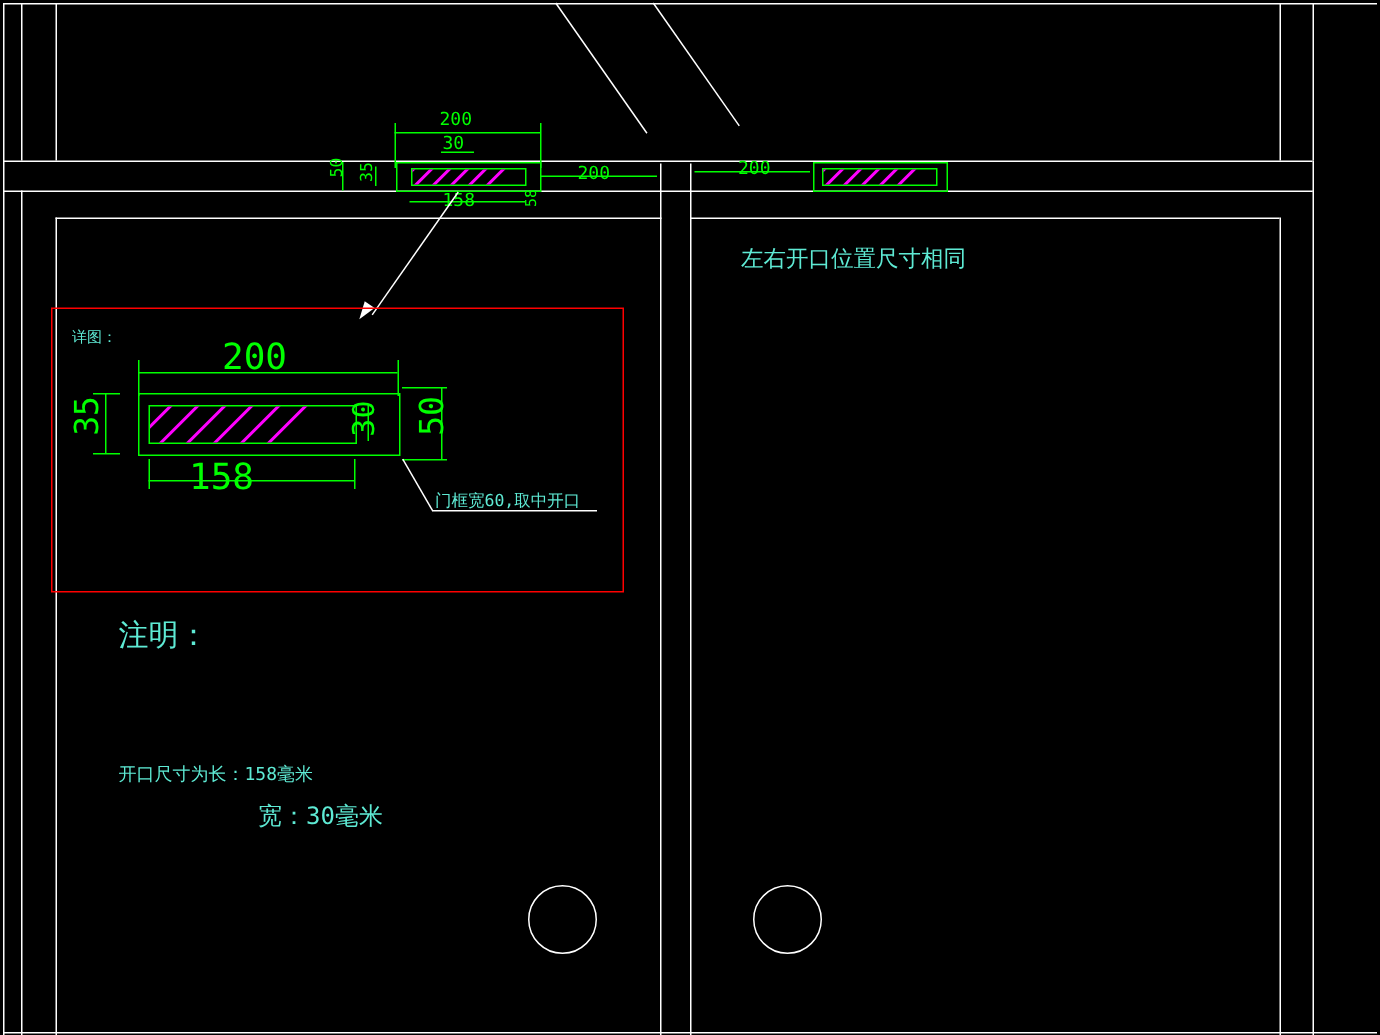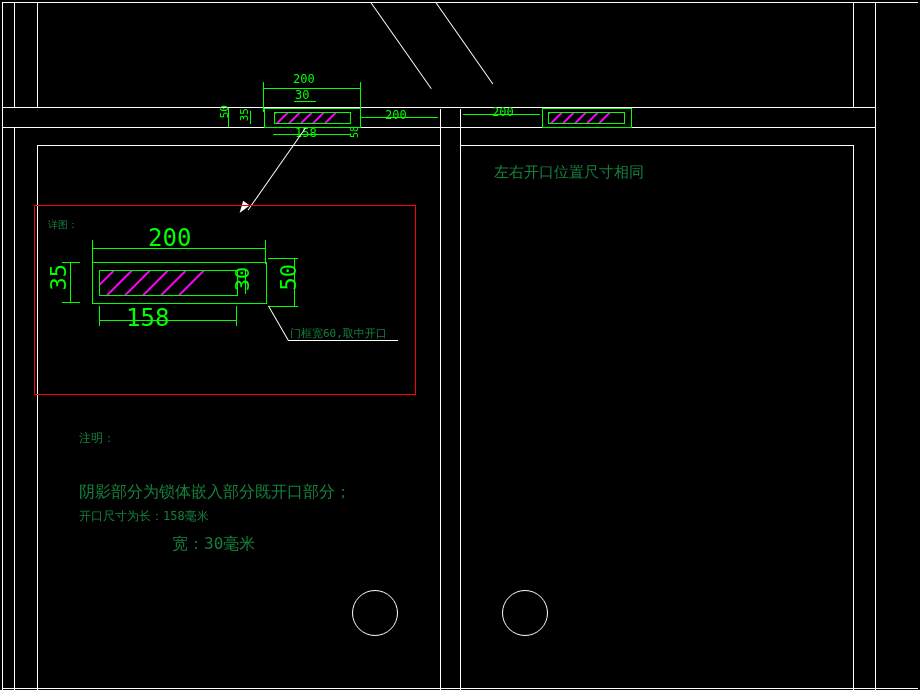--- a/index.html
+++ b/index.html
@@ -1,21 +1,21 @@
 <!DOCTYPE html>
 <html><head>
 <meta charset="utf-8">
 <style>
   html,body{margin:0;padding:0;background:#000;font-family:"SimSun","宋体",monospace;color:#fff;overflow:hidden}
   .canvas{position:relative;width:920px;height:690px;background:#000}
   .line{position:absolute;background:#fff}
   .gline{position:absolute;background:#0f0}
   .txt{position:absolute;font-size:14px;white-space:nowrap}
   .txt-g{color:#0f0}
-  .txt-w{color:#15803d}
+  .txt-w{color:#5eead4}
   .redbox{position:absolute;border:1px solid #f00}
   .greenbox{position:absolute;border:1px solid #0f0}
   .inside-green{position:absolute;background:#000;border:1px solid #0f0;overflow:hidden}
   .hatch{position:absolute;inset:0;overflow:hidden}
   .hatch .h{position:absolute;width:2px;height:250%;background:#f0f;transform:rotate(45deg);transform-origin:top left;top:-50%}
   .circle{position:absolute;border:1px solid #fff;border-radius:50%}
   .arrowhead{position:absolute;width:0;height:0}
   .v90{writing-mode:vertical-rl;transform:rotate(180deg)}
 </style>
 </head>
@@ -136,21 +136,20 @@
 
   <div class="gline" style="left:99px;top:320px;width:137px;height:1px"></div>
   <div class="gline" style="left:99px;top:306px;width:1px;height:20px"></div>
   <div class="gline" style="left:236px;top:306px;width:1px;height:20px"></div>
   <div class="txt txt-g" style="left:126px;top:304px;font-size:24px">158</div>
 
   <div class="line" style="left:268px;top:306px;width:1px;height:40px;transform:rotate(-30deg);transform-origin:top"></div>
   <div class="line" style="left:288px;top:340px;width:110px;height:1px"></div>
   <div class="txt txt-w" style="left:290px;top:326px;font-size:11px">门框宽60,取中开口</div>
 
-  <div class="txt txt-w" style="left:79px;top:430px;font-size:12px">注明：</div>
-  <div class="txt txt-w" style="left:79px;top:482px;font-size:16px">阴影部分为锁体嵌入部分既开口部分；</div>
+  <div class="txt txt-w" style="left:79px;top:410px;font-size:20px">注明：</div>
   <div class="txt txt-w" style="left:79px;top:508px;font-size:12px">开口尺寸为长：158毫米</div>
   <div class="txt txt-w" style="left:172px;top:534px;font-size:16px">宽：30毫米</div>
 
   <div class="circle" style="left:352px;top:590px;width:44px;height:44px"></div>
   <div class="circle" style="left:502px;top:590px;width:44px;height:44px"></div>
 
 </div>
 
 </body></html>

